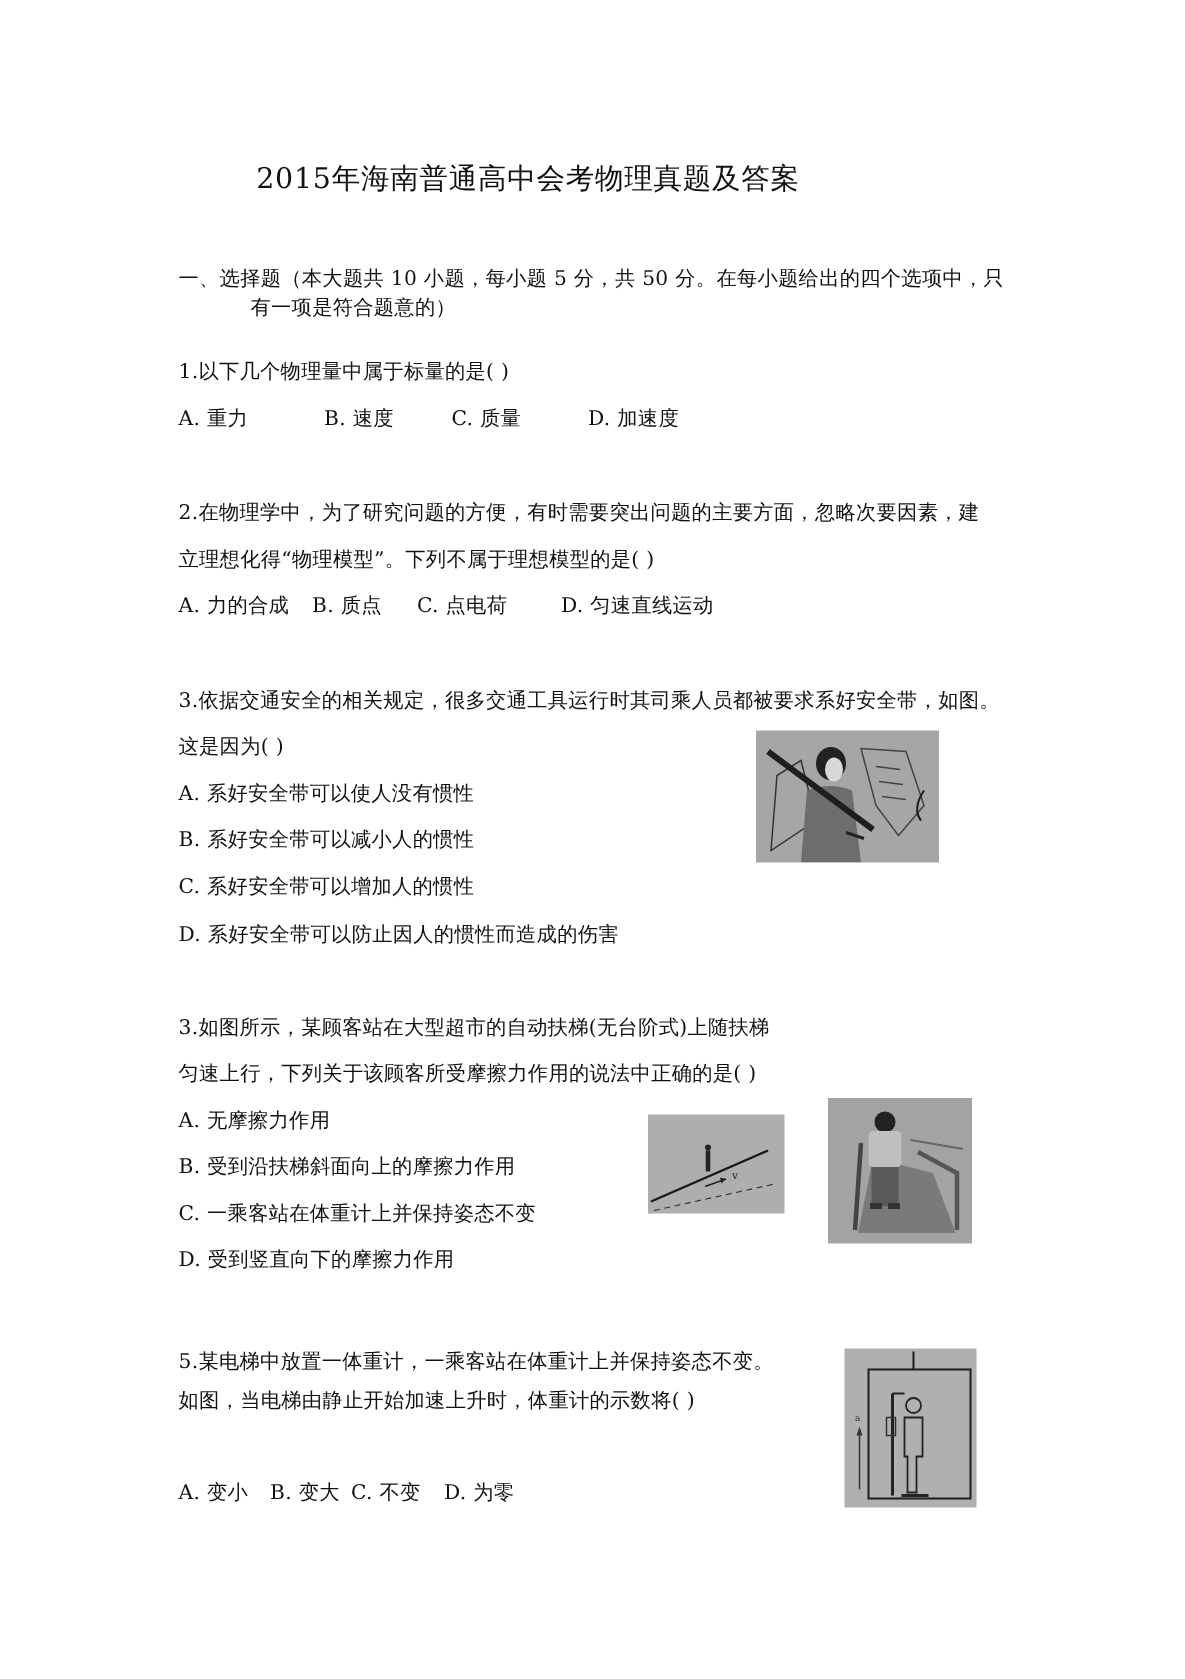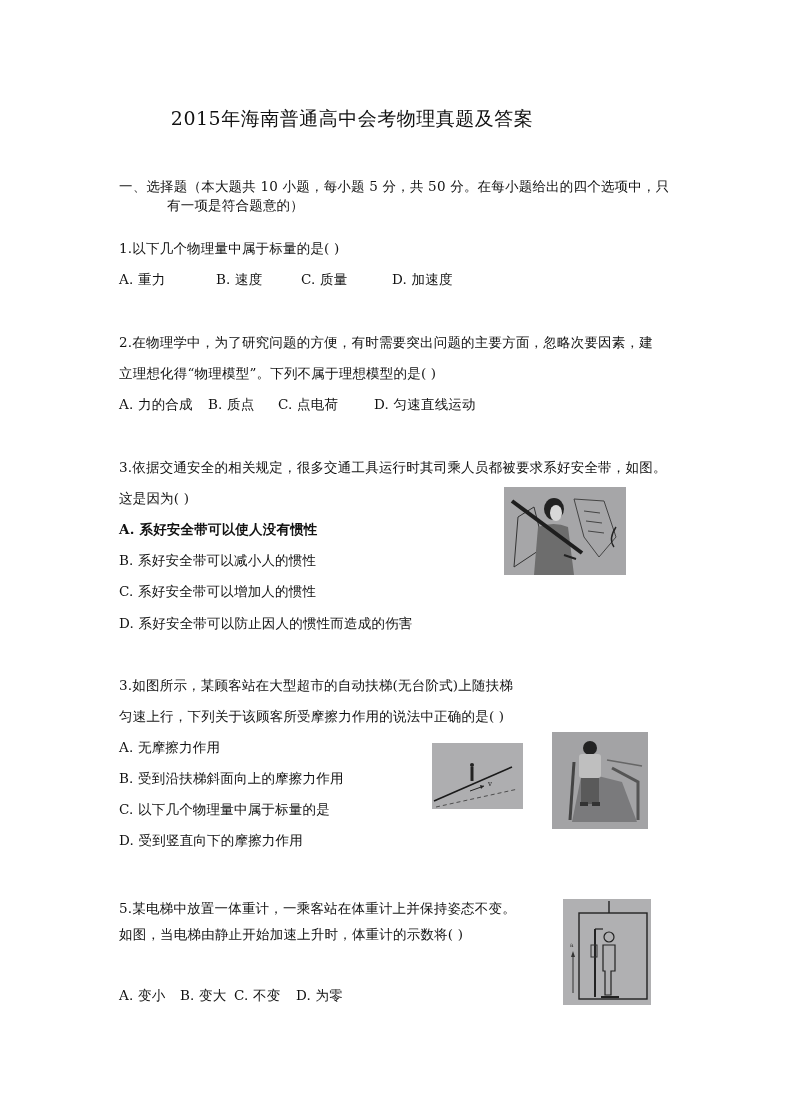--- a/index.html
+++ b/index.html
@@ -25,21 +25,21 @@
 </div>
 
 <div class="t" style="left:119px;top:334px;">2.在物理学中，为了研究问题的方便，有时需要突出问题的主要方面，忽略次要因素，建</div>
 <div class="t" style="left:119px;top:365px;">立理想化得“物理模型”。下列不属于理想模型的是(    )</div>
 <div class="t opts" style="left:119px;top:396px;">
   <span style="width:89px">A. 力的合成</span><span style="width:70px">B. 质点</span><span style="width:96px">C. 点电荷</span><span>D. 匀速直线运动</span>
 </div>
 
 <div class="t" style="left:119px;top:459px;">3.依据交通安全的相关规定，很多交通工具运行时其司乘人员都被要求系好安全带，如图。</div>
 <div class="t" style="left:119px;top:490px;">这是因为(    )</div>
-<div class="t" style="left:119px;top:521px;font-weight:bold;">A. 系好安全带可以使人没有惯性</div>
+<div class="t" style="left:119px;top:521px;">A. 系好安全带可以使人没有惯性</div>
 <div class="t" style="left:119px;top:552px;">B. 系好安全带可以减小人的惯性</div>
 <div class="t" style="left:119px;top:583px;">C. 系好安全带可以增加人的惯性</div>
 <div class="t" style="left:119px;top:615px;text-align:center;">D. 系好安全带可以防止因人的惯性而造成的伤害</div>
 
 <div class="fig" style="left:504px;top:487px;width:122px;height:88px;background:#a6a6a8;">
   <svg viewBox="0 0 122 88">
     <path d="M10 80 L14 30 L30 20 L40 60 Z" fill="none" stroke="#333" stroke-width="1"></path>
     <path d="M70 12 L100 14 L112 50 L95 70 L80 50 Z" fill="none" stroke="#444" stroke-width="1"></path>
     <path d="M80 24 L96 26 M82 34 L98 36 M84 44 L100 46" stroke="#444" stroke-width="1"></path>
     <ellipse cx="50" cy="22" rx="10" ry="11" fill="#222"></ellipse>
@@ -48,21 +48,21 @@
     <path d="M8 14 L78 66" stroke="#1e1e1e" stroke-width="4"></path>
     <path d="M60 68 L72 72" stroke="#222" stroke-width="2"></path>
     <path d="M112 40 Q104 52 110 60" fill="none" stroke="#222" stroke-width="1.4"></path>
   </svg>
 </div>
 
 <div class="t" style="left:119px;top:677px;">3.如图所示，某顾客站在大型超市的自动扶梯(无台阶式)上随扶梯</div>
 <div class="t" style="left:119px;top:708px;">匀速上行，下列关于该顾客所受摩擦力作用的说法中正确的是(    )</div>
 <div class="t" style="left:119px;top:739px;">A. 无摩擦力作用</div>
 <div class="t" style="left:119px;top:770px;">B. 受到沿扶梯斜面向上的摩擦力作用</div>
-<div class="t" style="left:119px;top:801px;">C. 以下几个物理量中属于标量的是</div>
+<div class="t" style="left:119px;top:801px;">C. 一乘客站在体重计上并保持姿态不变</div>
 <div class="t" style="left:119px;top:832px;">D. 受到竖直向下的摩擦力作用</div>
 
 <div class="fig" style="left:432px;top:743px;width:91px;height:66px;background:#aeaeb0;">
   <svg viewBox="0 0 91 66">
     <line x1="2" y1="58" x2="80" y2="24" stroke="#1a1a1a" stroke-width="1.6"></line>
     <line x1="4" y1="64" x2="86" y2="46" stroke="#333" stroke-width="0.8" stroke-dasharray="4 3"></line>
     <circle cx="40" cy="22" r="2" fill="#222"></circle>
     <rect x="38.5" y="24" width="3" height="14" fill="#222"></rect>
     <line x1="38" y1="48" x2="52" y2="43" stroke="#222" stroke-width="1"></line>
     <polygon points="52,43 48,42 49,46" fill="#222"></polygon>

